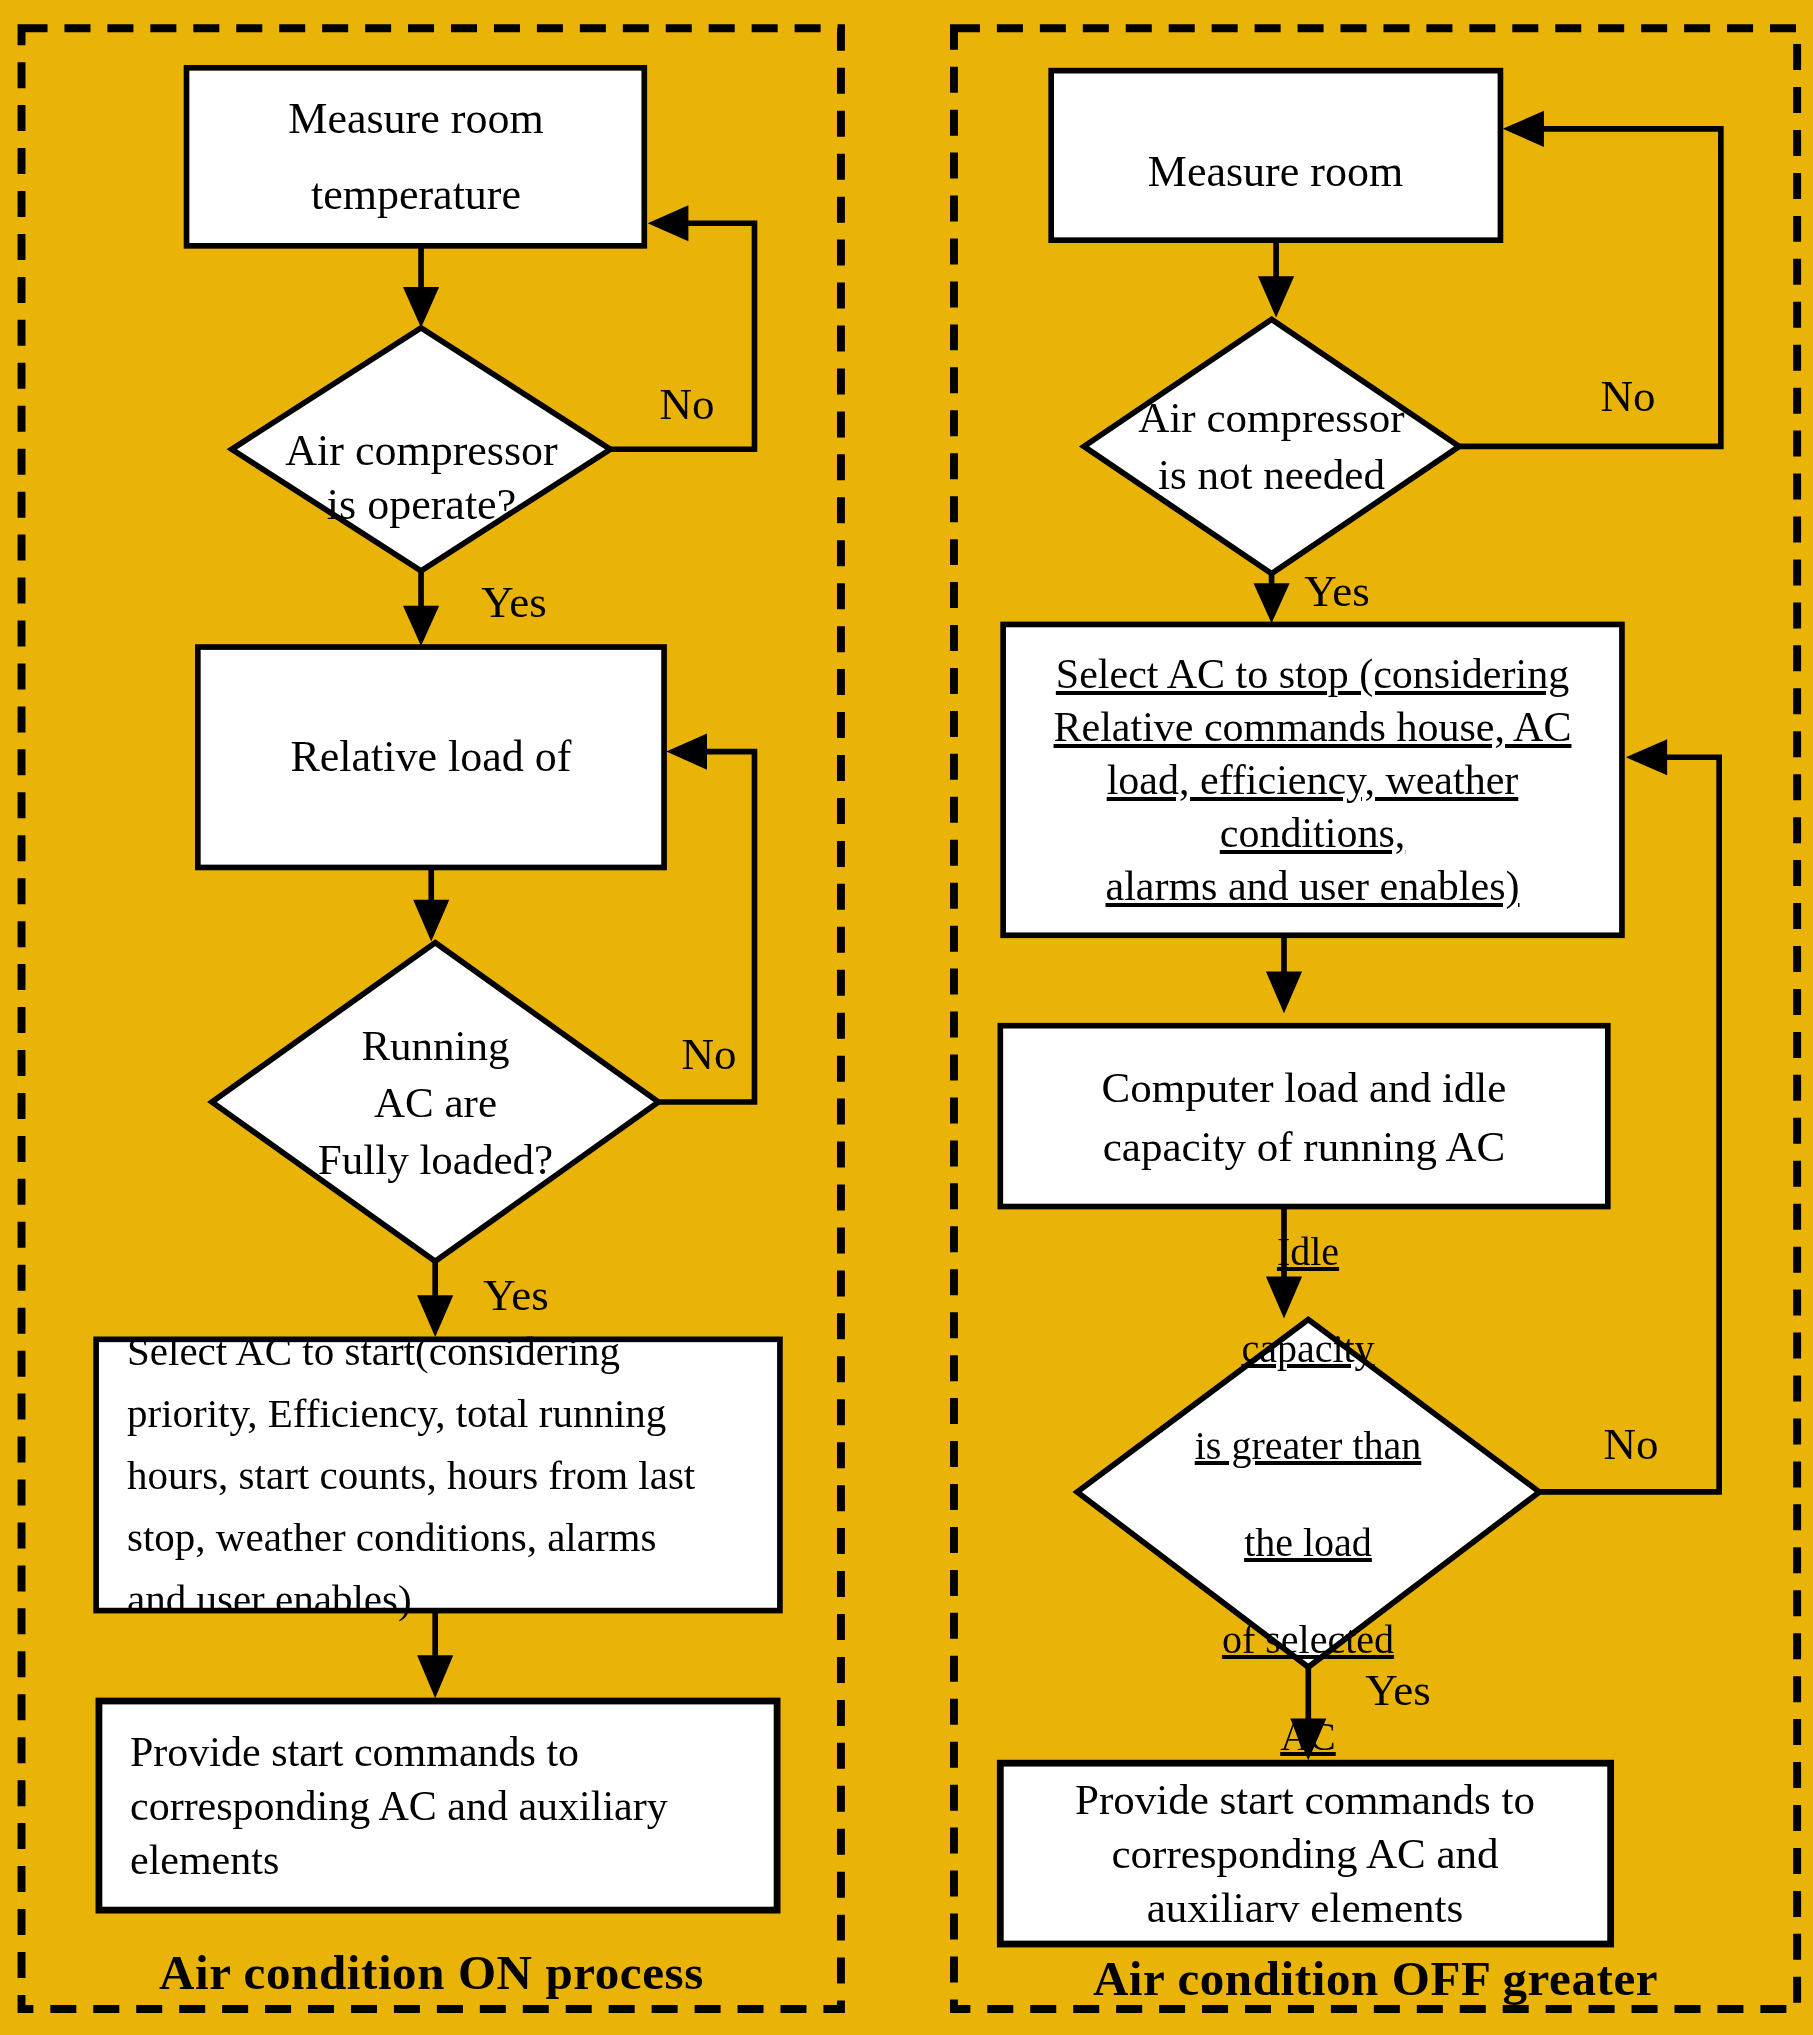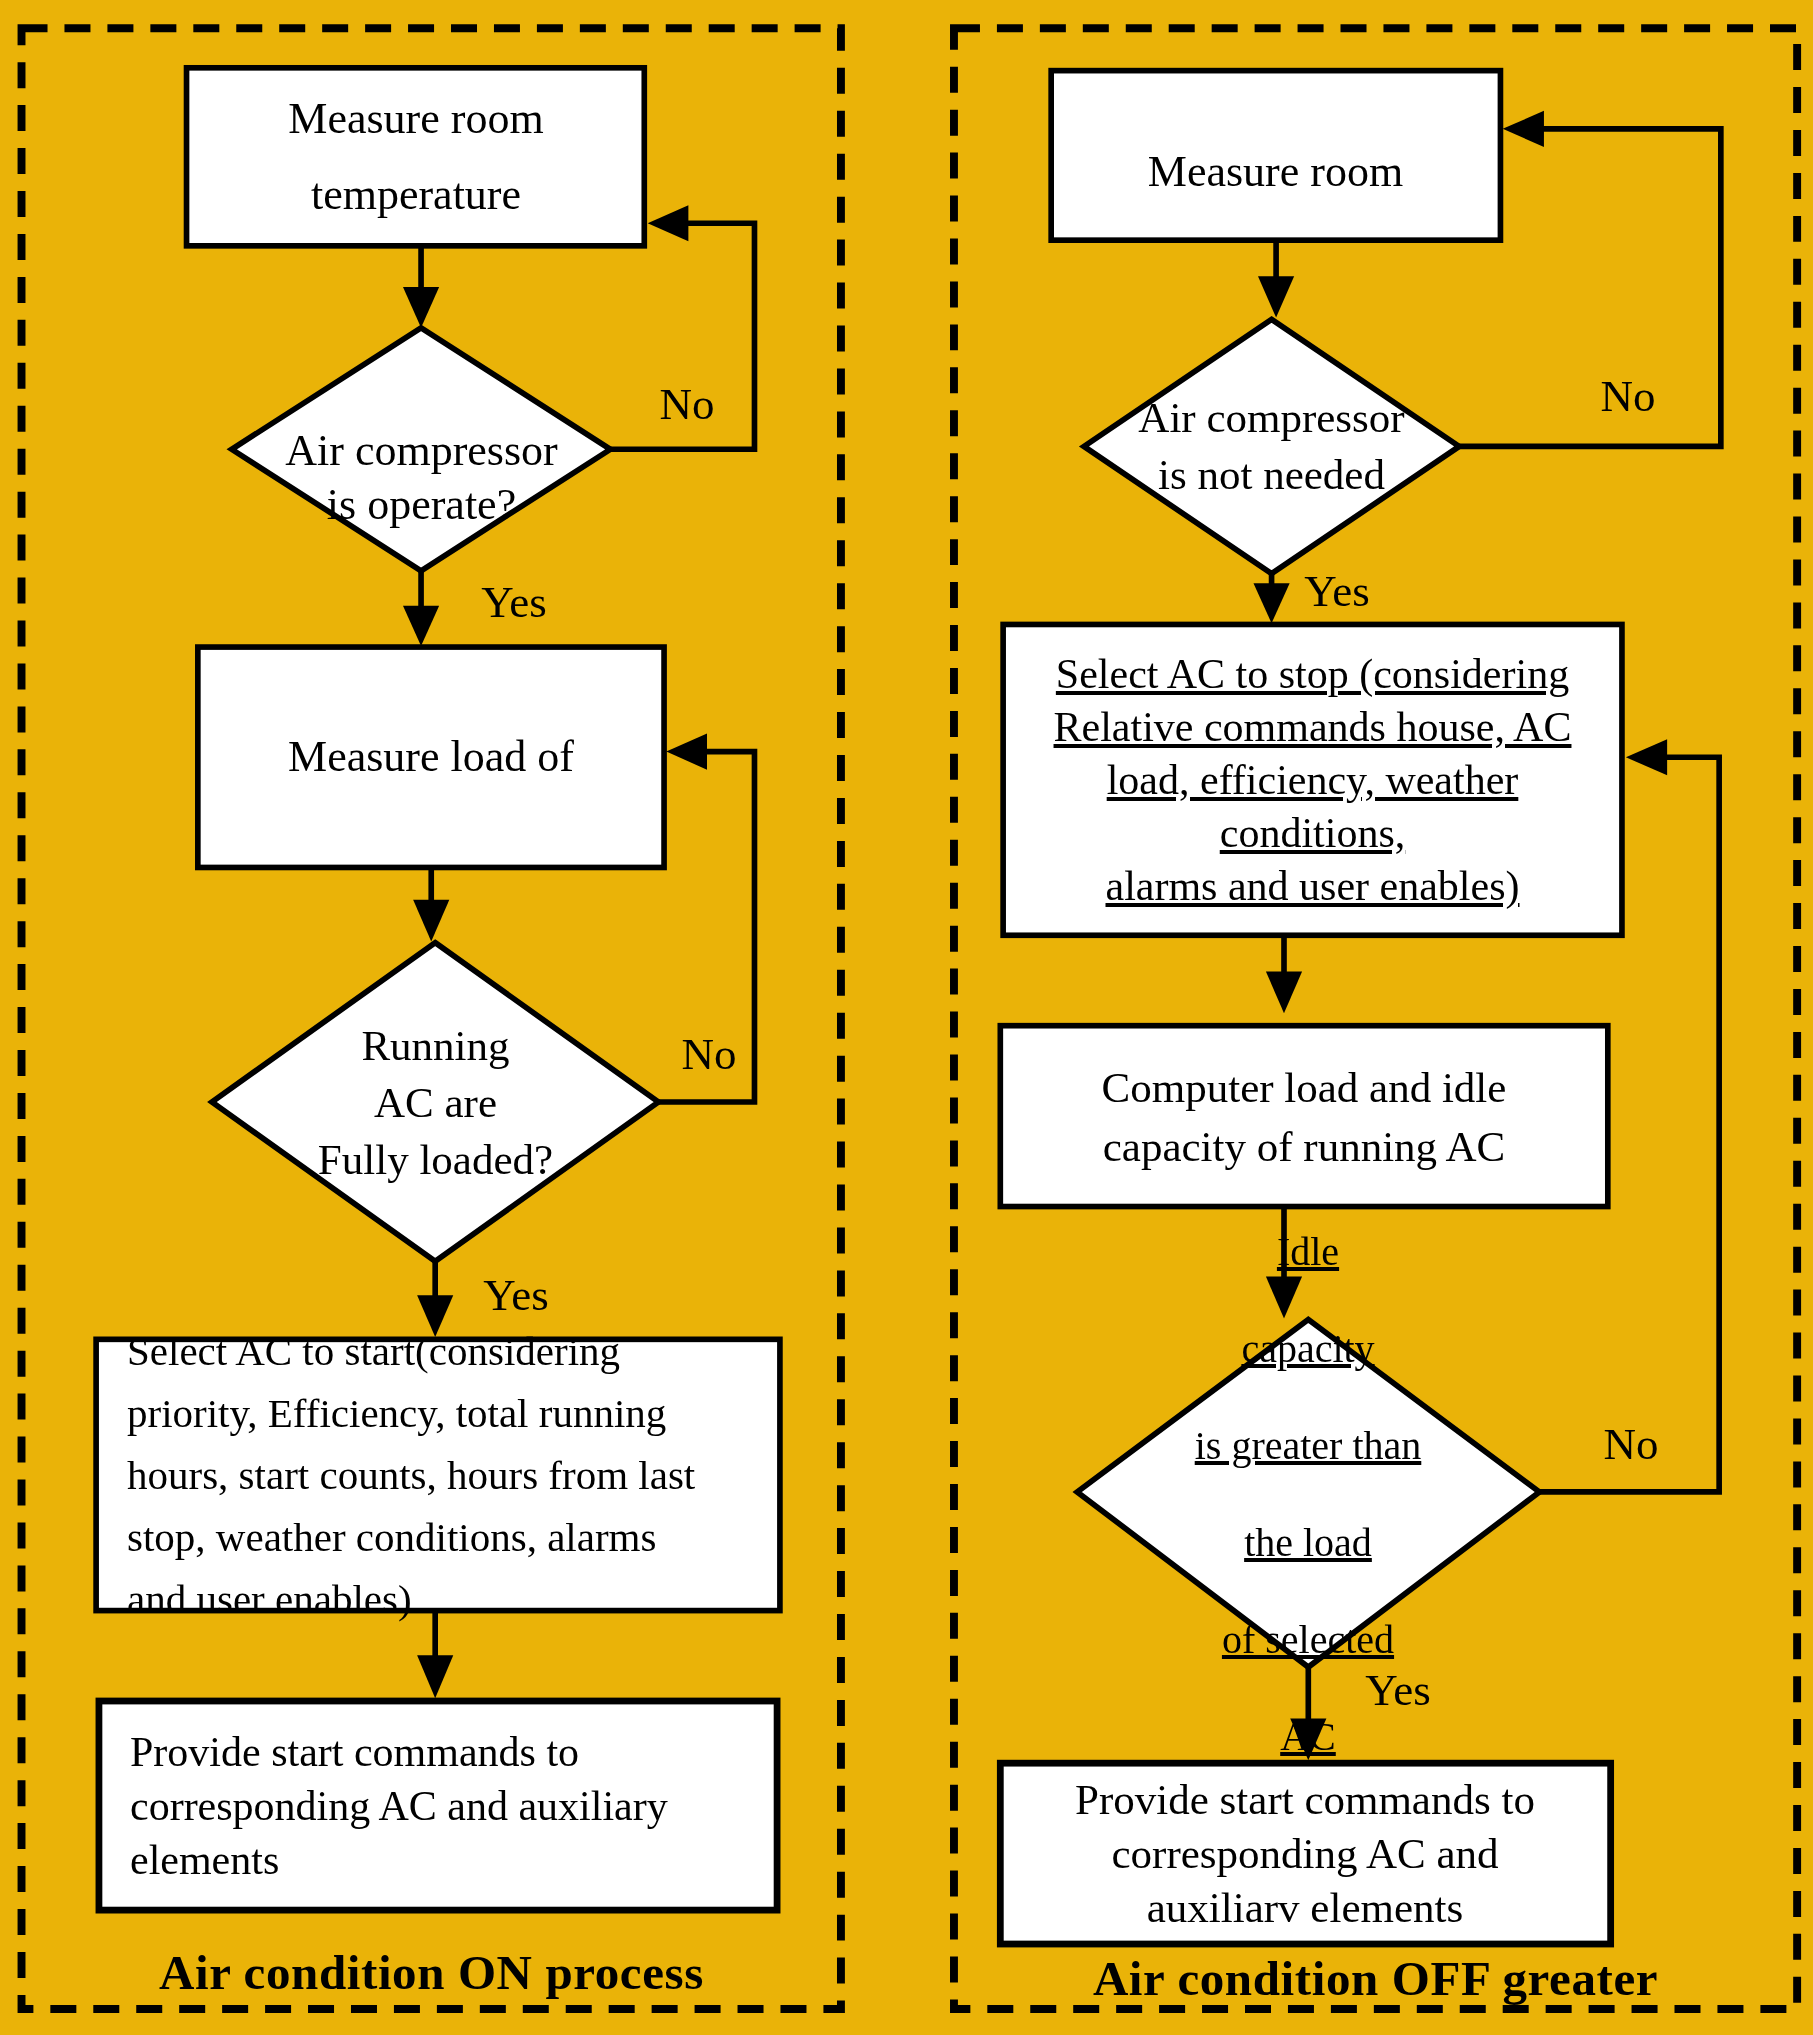--- a/index.html
+++ b/index.html
@@ -187,21 +187,21 @@
 
   <div class="node t78 lh95 padtop100" style="left:232px; top:328px; width:379px; height:243px; box-sizing:border-box;">
     <span class="ln">Air compressor</span>
     <span class="ln">is operate?</span>
   </div>
 
   <div class="edge-label" style="left:639px; top:373px;">No</div>
   <div class="edge-label" style="left:466px; top:571px;">Yes</div>
 
   <div class="node t78 lh152" style="left:198px; top:647px; width:466px; height:220px;">
-    <span class="ln">Measure load of</span>
+    <span class="ln">Relative load of</span>
   </div>
 
   <div class="node t76 lh101" style="left:212px; top:943px; width:447px; height:319px;">
     <span class="ln">Running</span>
     <span class="ln">AC are</span>
     <span class="ln">Fully loaded?</span>
   </div>
 
   <div class="edge-label" style="left:661px; top:1023px;">No</div>
   <div class="edge-label" style="left:468px; top:1264px;">Yes</div>

